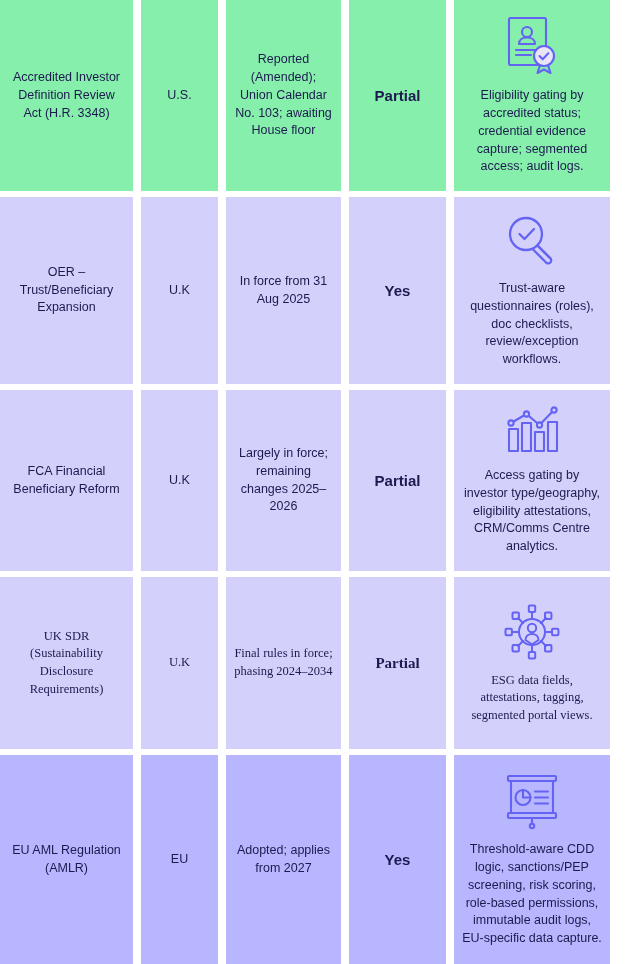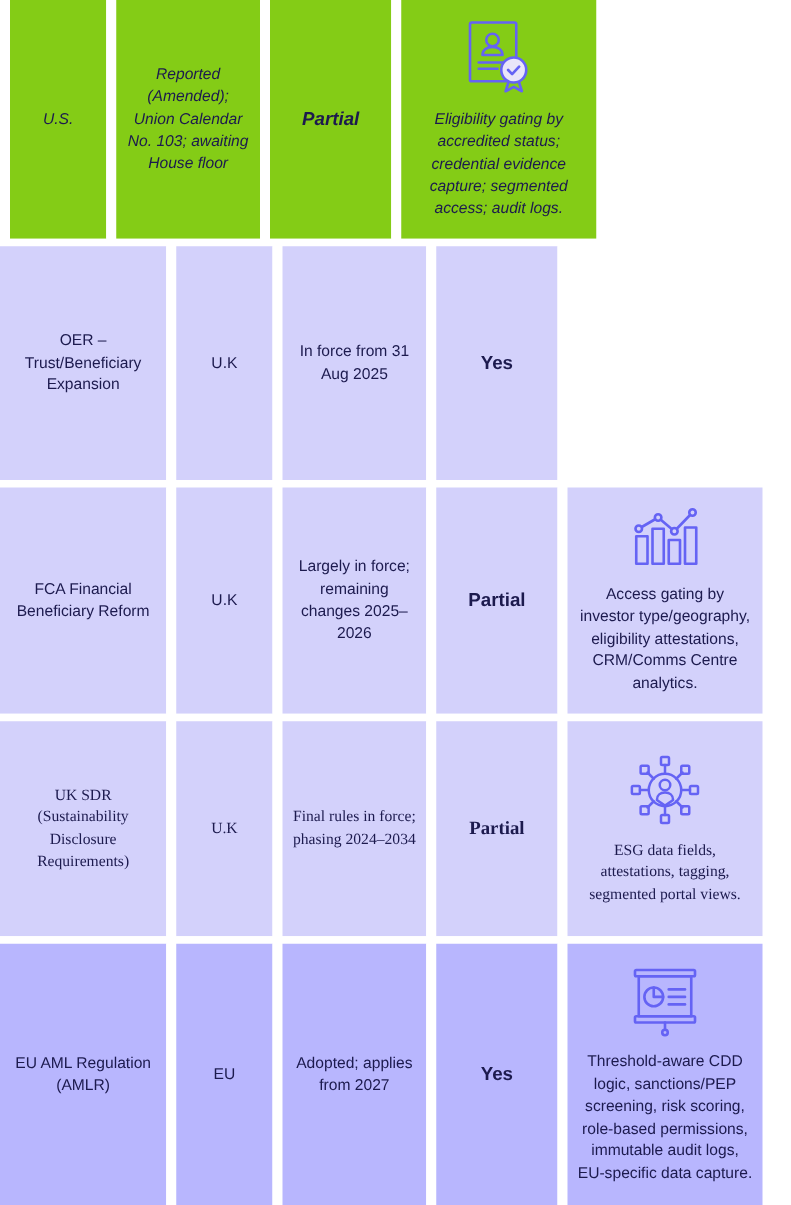--- a/index.html
+++ b/index.html
@@ -56,37 +56,40 @@
 
   .icon-wrap {
     display: flex;
     align-items: center;
     justify-content: center;
     margin-bottom: 10px;
   }
   .icon-wrap svg { display: block; }
 
   
-  .tint-a .cell { background: #84cc16; font-style: italic; }
+  .tint-a .cell { background: #86efac; }
   .tint-b .cell { background: #d3d1fb; }
   .tint-c .cell { background: #b8b6fe; }
 
   
   .h1 { height: 195px; }
   .h2 { height: 190px; }
   .h3 { height: 185px; }
   .h4 { height: 175px; font-family: Liberation Serif, serif; }
   .h5 { height: 213px; }
 </style>
 </head>
 <body>
 
 <div id="table">
 
   <div class="row tint-a h1">
+    <div class="cell c-name">
+      <span class="txt">Accredited Investor Definition Review Act (H.R. 3348)</span>
+    </div>
     <div class="gutter"></div>
     <div class="cell c-juris">
       <span class="txt">U.S.</span>
     </div>
     <div class="gutter"></div>
     <div class="cell c-status">
       <span class="txt">Reported (Amended); Union Calendar No. 103; awaiting House floor</span>
     </div>
     <div class="gutter"></div>
     <div class="cell c-impact">
@@ -121,20 +124,31 @@
     </div>
     <div class="gutter"></div>
     <div class="cell c-status">
       <span class="txt">In force from 31 Aug 2025</span>
     </div>
     <div class="gutter"></div>
     <div class="cell c-impact">
       <span class="txt">Yes</span>
     </div>
     <div class="gutter"></div>
+    <div class="cell c-notes">
+      <span class="icon-wrap">
+        <svg width="58" height="58" viewBox="0 0 58 58" fill="none" stroke="#6563f4" stroke-width="2.3" stroke-linecap="round" stroke-linejoin="round">
+          <circle cx="23" cy="22" r="16"></circle>
+          <path d="M16.5 22l5 5 9.5-10"></path>
+          <line x1="34.5" y1="33.5" x2="47" y2="46"></line>
+          <path d="M34.5 33.5a4 4 0 0 0 0 0l12.5 12.5a3 3 0 1 1-4.2 4.2L30.3 37.7"></path>
+        </svg>
+      </span>
+      <span class="txt">Trust-aware questionnaires (roles), doc checklists, review/exception workflows.</span>
+    </div>
   </div>
   <div class="rgutter"></div>
 
   <div class="row tint-b h3">
     <div class="cell c-name">
       <span class="txt">FCA Financial Beneficiary Reform</span>
     </div>
     <div class="gutter"></div>
     <div class="cell c-juris">
       <span class="txt">U.K</span>

